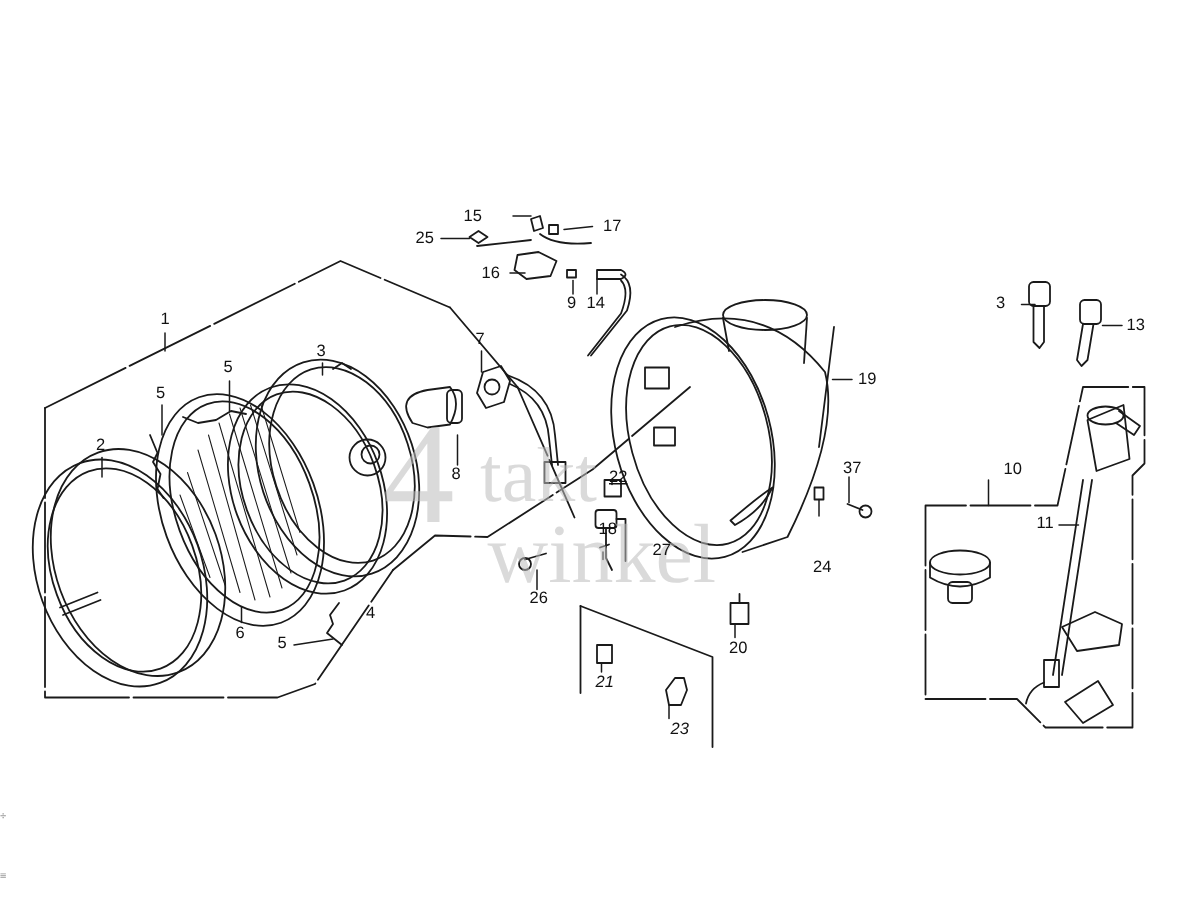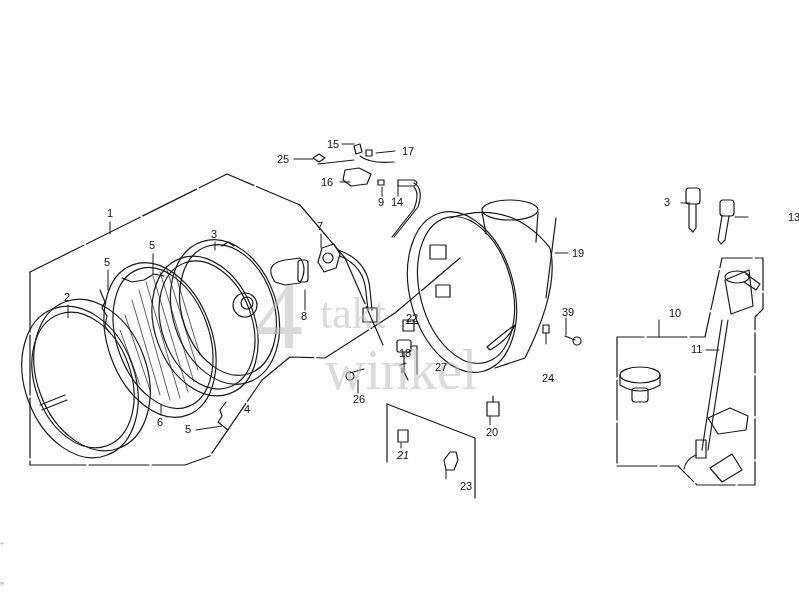--- a/index.html
+++ b/index.html
@@ -181,48 +181,48 @@
       <line x1="490" y1="416" x2="490" y2="425"></line>
       <line x1="681" y1="203" x2="690" y2="203"></line>
       <line x1="748" y1="217" x2="735" y2="217"></line>
       <line x1="659" y1="320" x2="659" y2="337"></line>
       <line x1="706" y1="350" x2="719" y2="350"></line>
     </g>
   </g>
 </svg>
 
 <div class="wm" style="left:255px; top:268px; font-size:96px;">4</div>
-<div class="wm" style="left:320px; top:292px; font-size:44px;">takt</div>
+<div class="wm" style="left:320px; top:292px; font-size:52px;">takt</div>
 <div class="wm" style="left:325px; top:342px; font-size:56px;">winkel</div>
 
 <div class="lbl" style="left:107px; top:208px;">1</div>
 <div class="lbl" style="left:64px; top:292px;">2</div>
 <div class="lbl" style="left:211px; top:229px;">3</div>
 <div class="lbl" style="left:244px; top:404px;">4</div>
 <div class="lbl" style="left:104px; top:257px;">5</div>
 <div class="lbl" style="left:149px; top:240px;">5</div>
 <div class="lbl" style="left:185px; top:424px;">5</div>
 <div class="lbl" style="left:157px; top:417px;">6</div>
 <div class="lbl" style="left:317px; top:221px;">7</div>
 <div class="lbl" style="left:301px; top:311px;">8</div>
 <div class="lbl" style="left:378px; top:197px;">9</div>
 <div class="lbl" style="left:652px; top:308px;margin-left:17px;">10</div>
 <div class="lbl" style="left:691px; top:344px;text-align:center;">11</div>
 <div class="lbl" style="left:664px; top:197px;">3</div>
-<div class="lbl" style="left:751px; top:212px;margin-left:37px;">13</div>
+<div class="lbl" style="left:751px; top:212px;">13</div>
 <div class="lbl" style="left:391px; top:197px;text-align:center;">14</div>
-<div class="lbl" style="left:327px; top:139px;">15</div>
+<div class="lbl" style="left:309px; top:139px;">15</div>
 <div class="lbl" style="left:321px; top:177px;">16</div>
 <div class="lbl" style="left:402px; top:146px;">17</div>
 <div class="lbl" style="left:399px; top:348px;">18</div>
 <div class="lbl" style="left:572px; top:248px;">19</div>
 <div class="lbl" style="left:486px; top:427px;">20</div>
 <div class="lbl" style="left:397px; top:450px;font-style:italic;">21</div>
 <div class="lbl" style="left:406px; top:313px;text-decoration:underline;">22</div>
-<div class="lbl" style="left:460px; top:481px;">23</div>
+<div class="lbl" style="left:447px; top:481px;font-style:italic;">23</div>
 <div class="lbl" style="left:542px; top:346px;margin-top:27px;">24</div>
 <div class="lbl" style="left:277px; top:154px;">25</div>
 <div class="lbl" style="left:353px; top:394px;">26</div>
 <div class="lbl" style="left:397px; top:362px;margin-left:38px;">27</div>
-<div class="lbl" style="left:562px; top:307px;">39</div>
+<div class="lbl" style="left:562px; top:307px;">37</div>
 
 <div class="edge" style="left:0px; top:540px;">÷</div>
 <div class="edge" style="left:0px; top:580px;">≡</div>
 
 </body></html>

